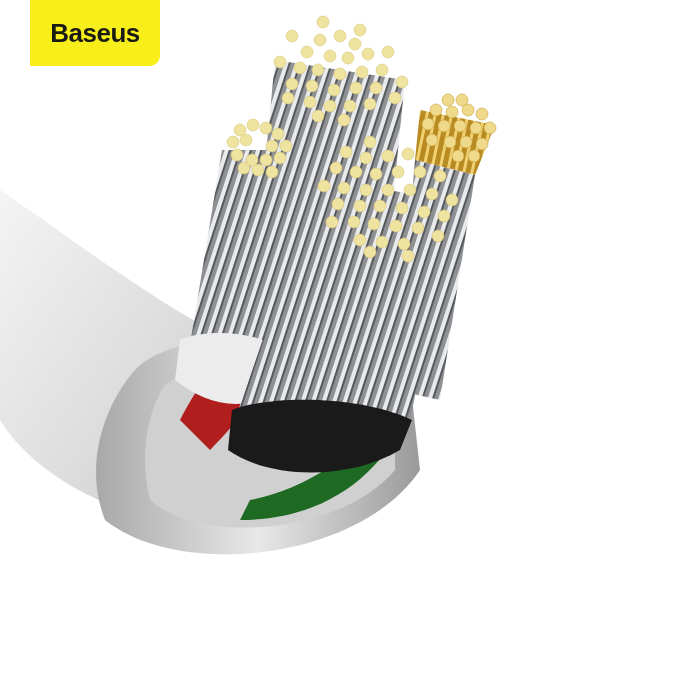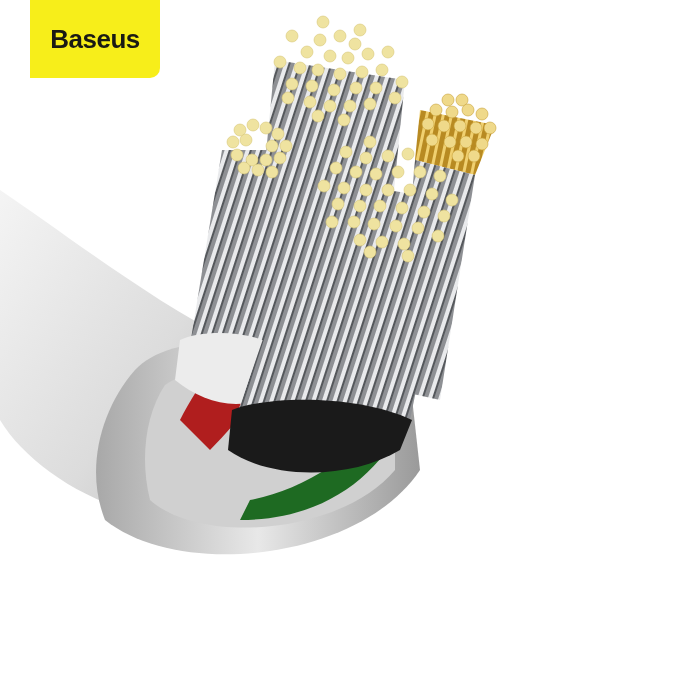--- a/index.html
+++ b/index.html
@@ -1,17 +1,17 @@
 <!DOCTYPE html>
 <html><head>
   <meta charset="utf-8">
   <style>
     html, body { margin: 0; padding: 0; background: #ffffff; }
     body { width: 700px; height: 700px; position: relative; overflow: hidden; font-family: "Liberation Sans", sans-serif; }
-    .logo-box { position: absolute; left: 30px; top: 0; width: 130px; height: 78px; background: #f7ee1a; border-bottom-right-radius: 10px; display: flex; align-items: center; justify-content: center; }
+    .logo-box { position: absolute; left: 30px; top: 0; width: 130px; height: 66px; background: #f7ee1a; border-bottom-right-radius: 10px; display: flex; align-items: center; justify-content: center; }
     .logo-text { font-family: "Liberation Sans", sans-serif; font-weight: bold; font-size: 26px; color: #1a1a14; letter-spacing: -0.5px; }
     .scene { position: absolute; left: 0; top: 0; width: 700px; height: 700px; }
   </style>
 </head>
 <body>
 
 <svg class="scene" viewBox="0 0 700 700" xmlns="http://www.w3.org/2000/svg">
   <defs>
     <linearGradient id="jacket" x1="0" y1="0" x2="1" y2="1">
       <stop offset="0" stop-color="#f4f4f4"></stop>

